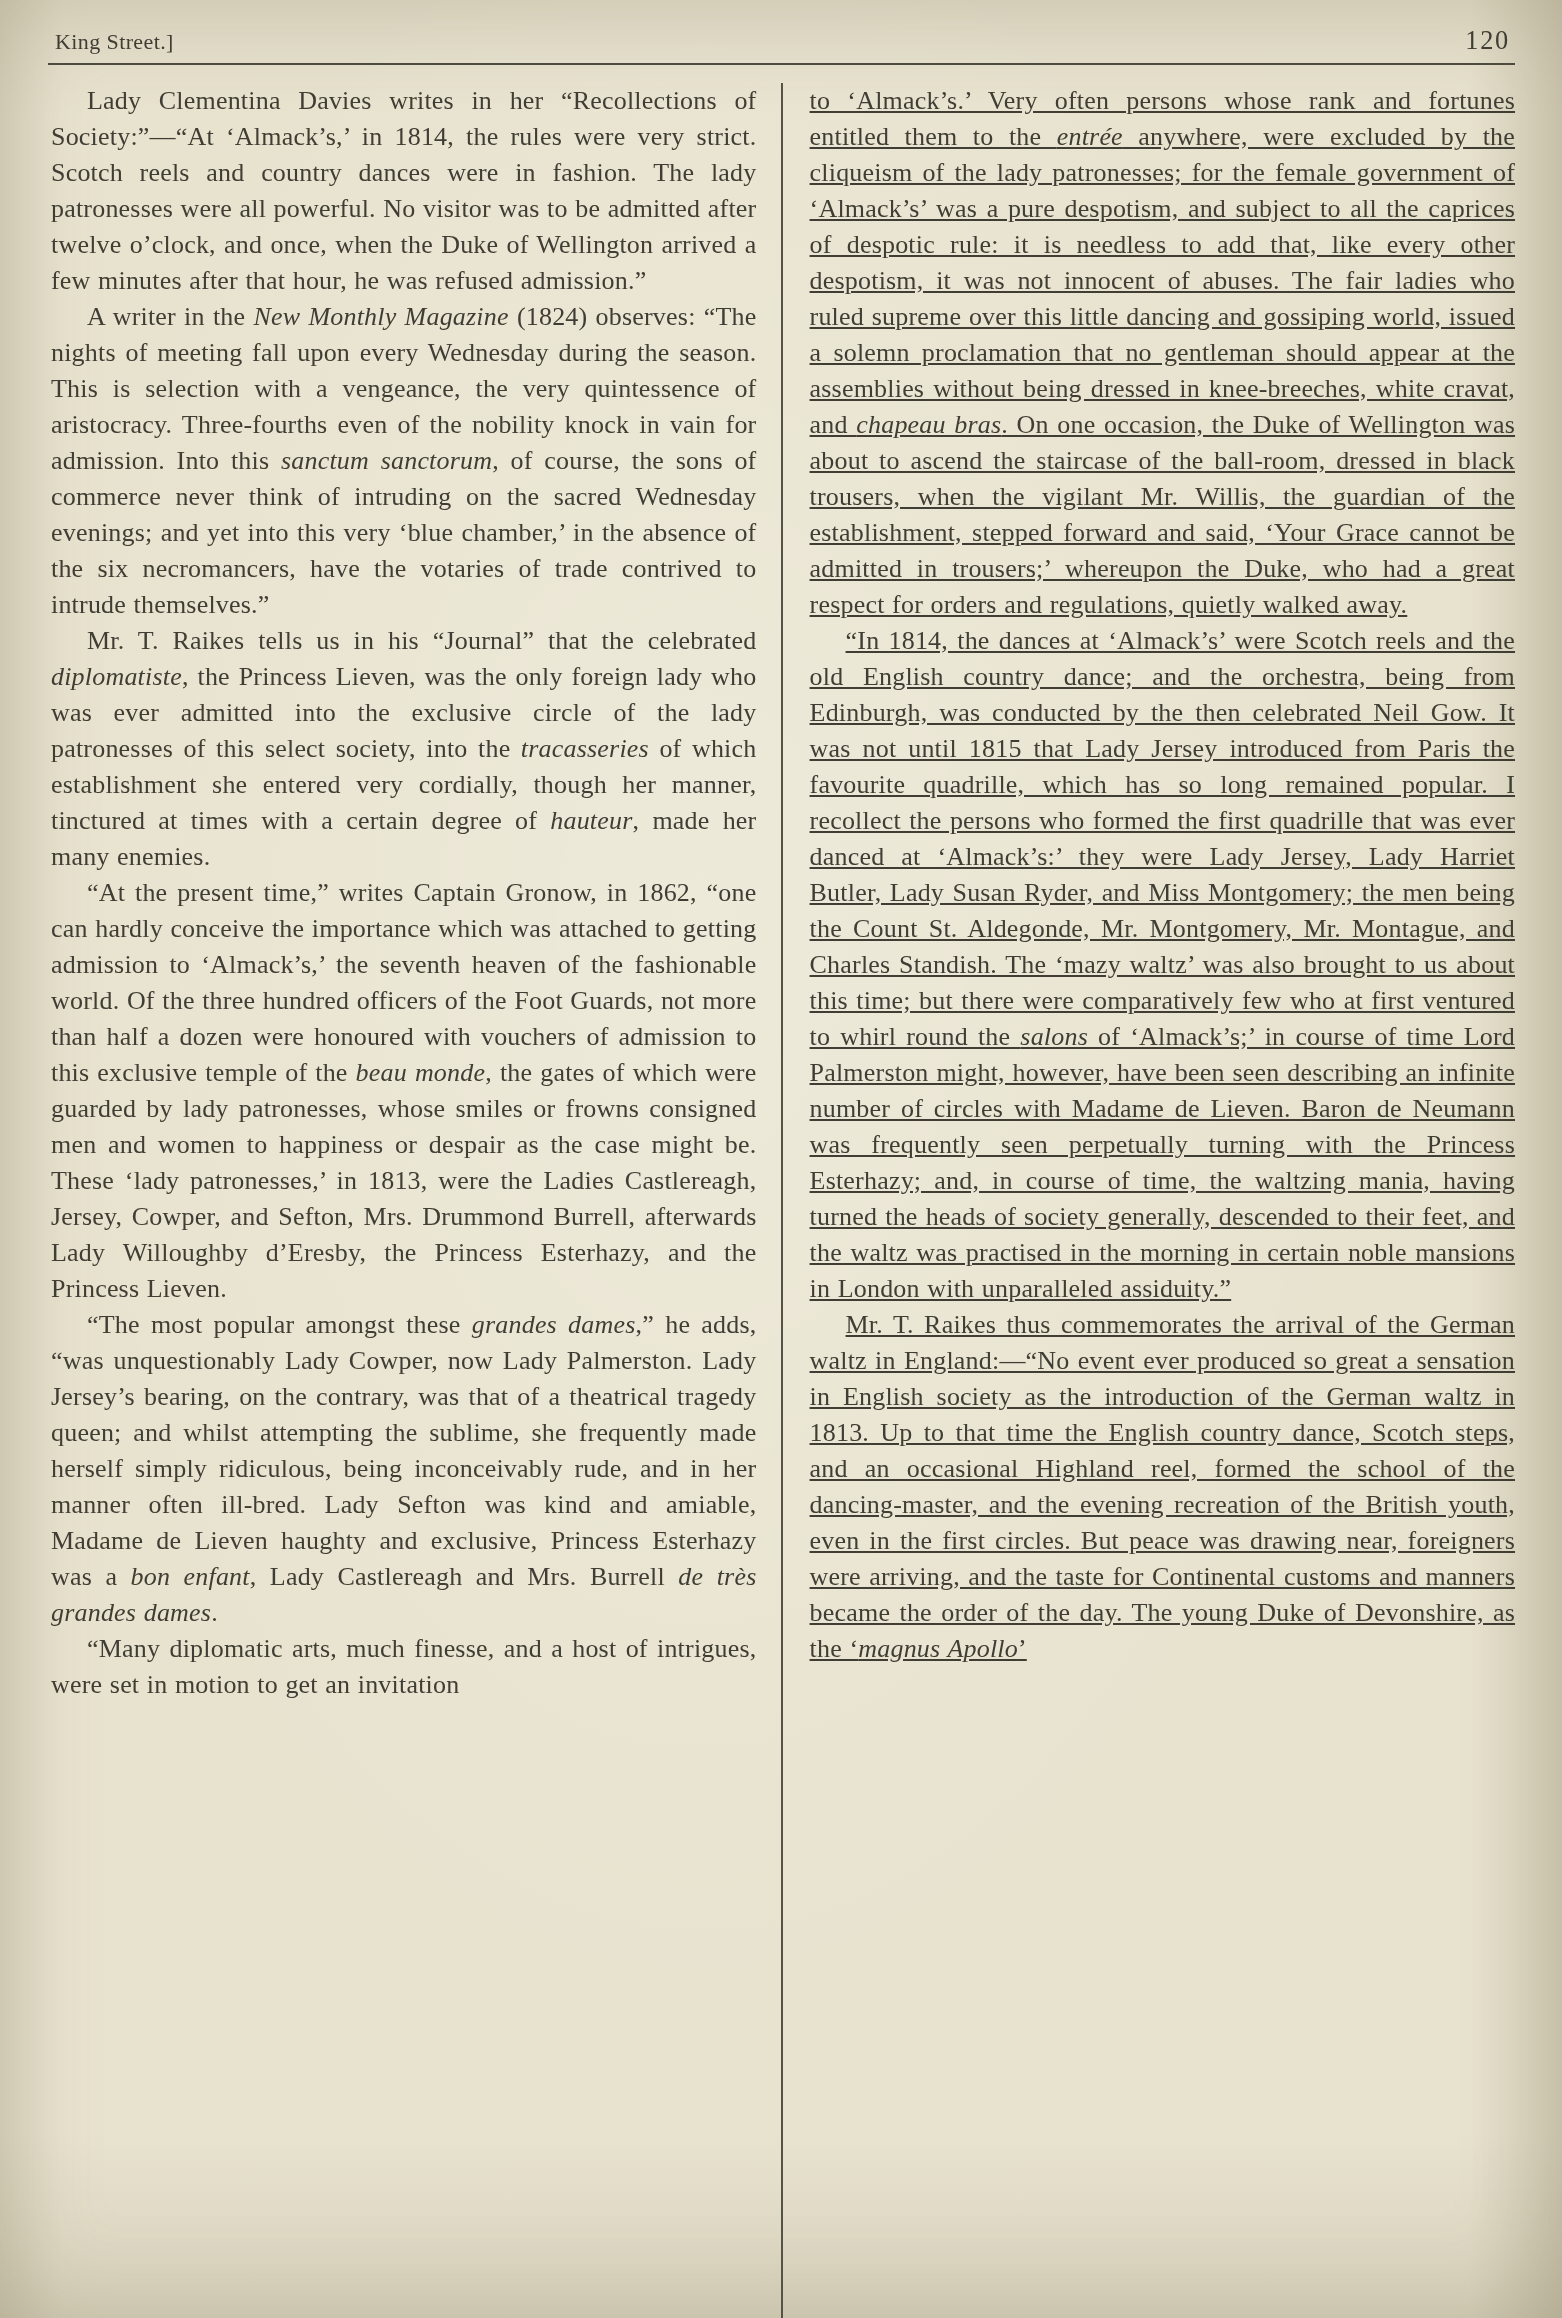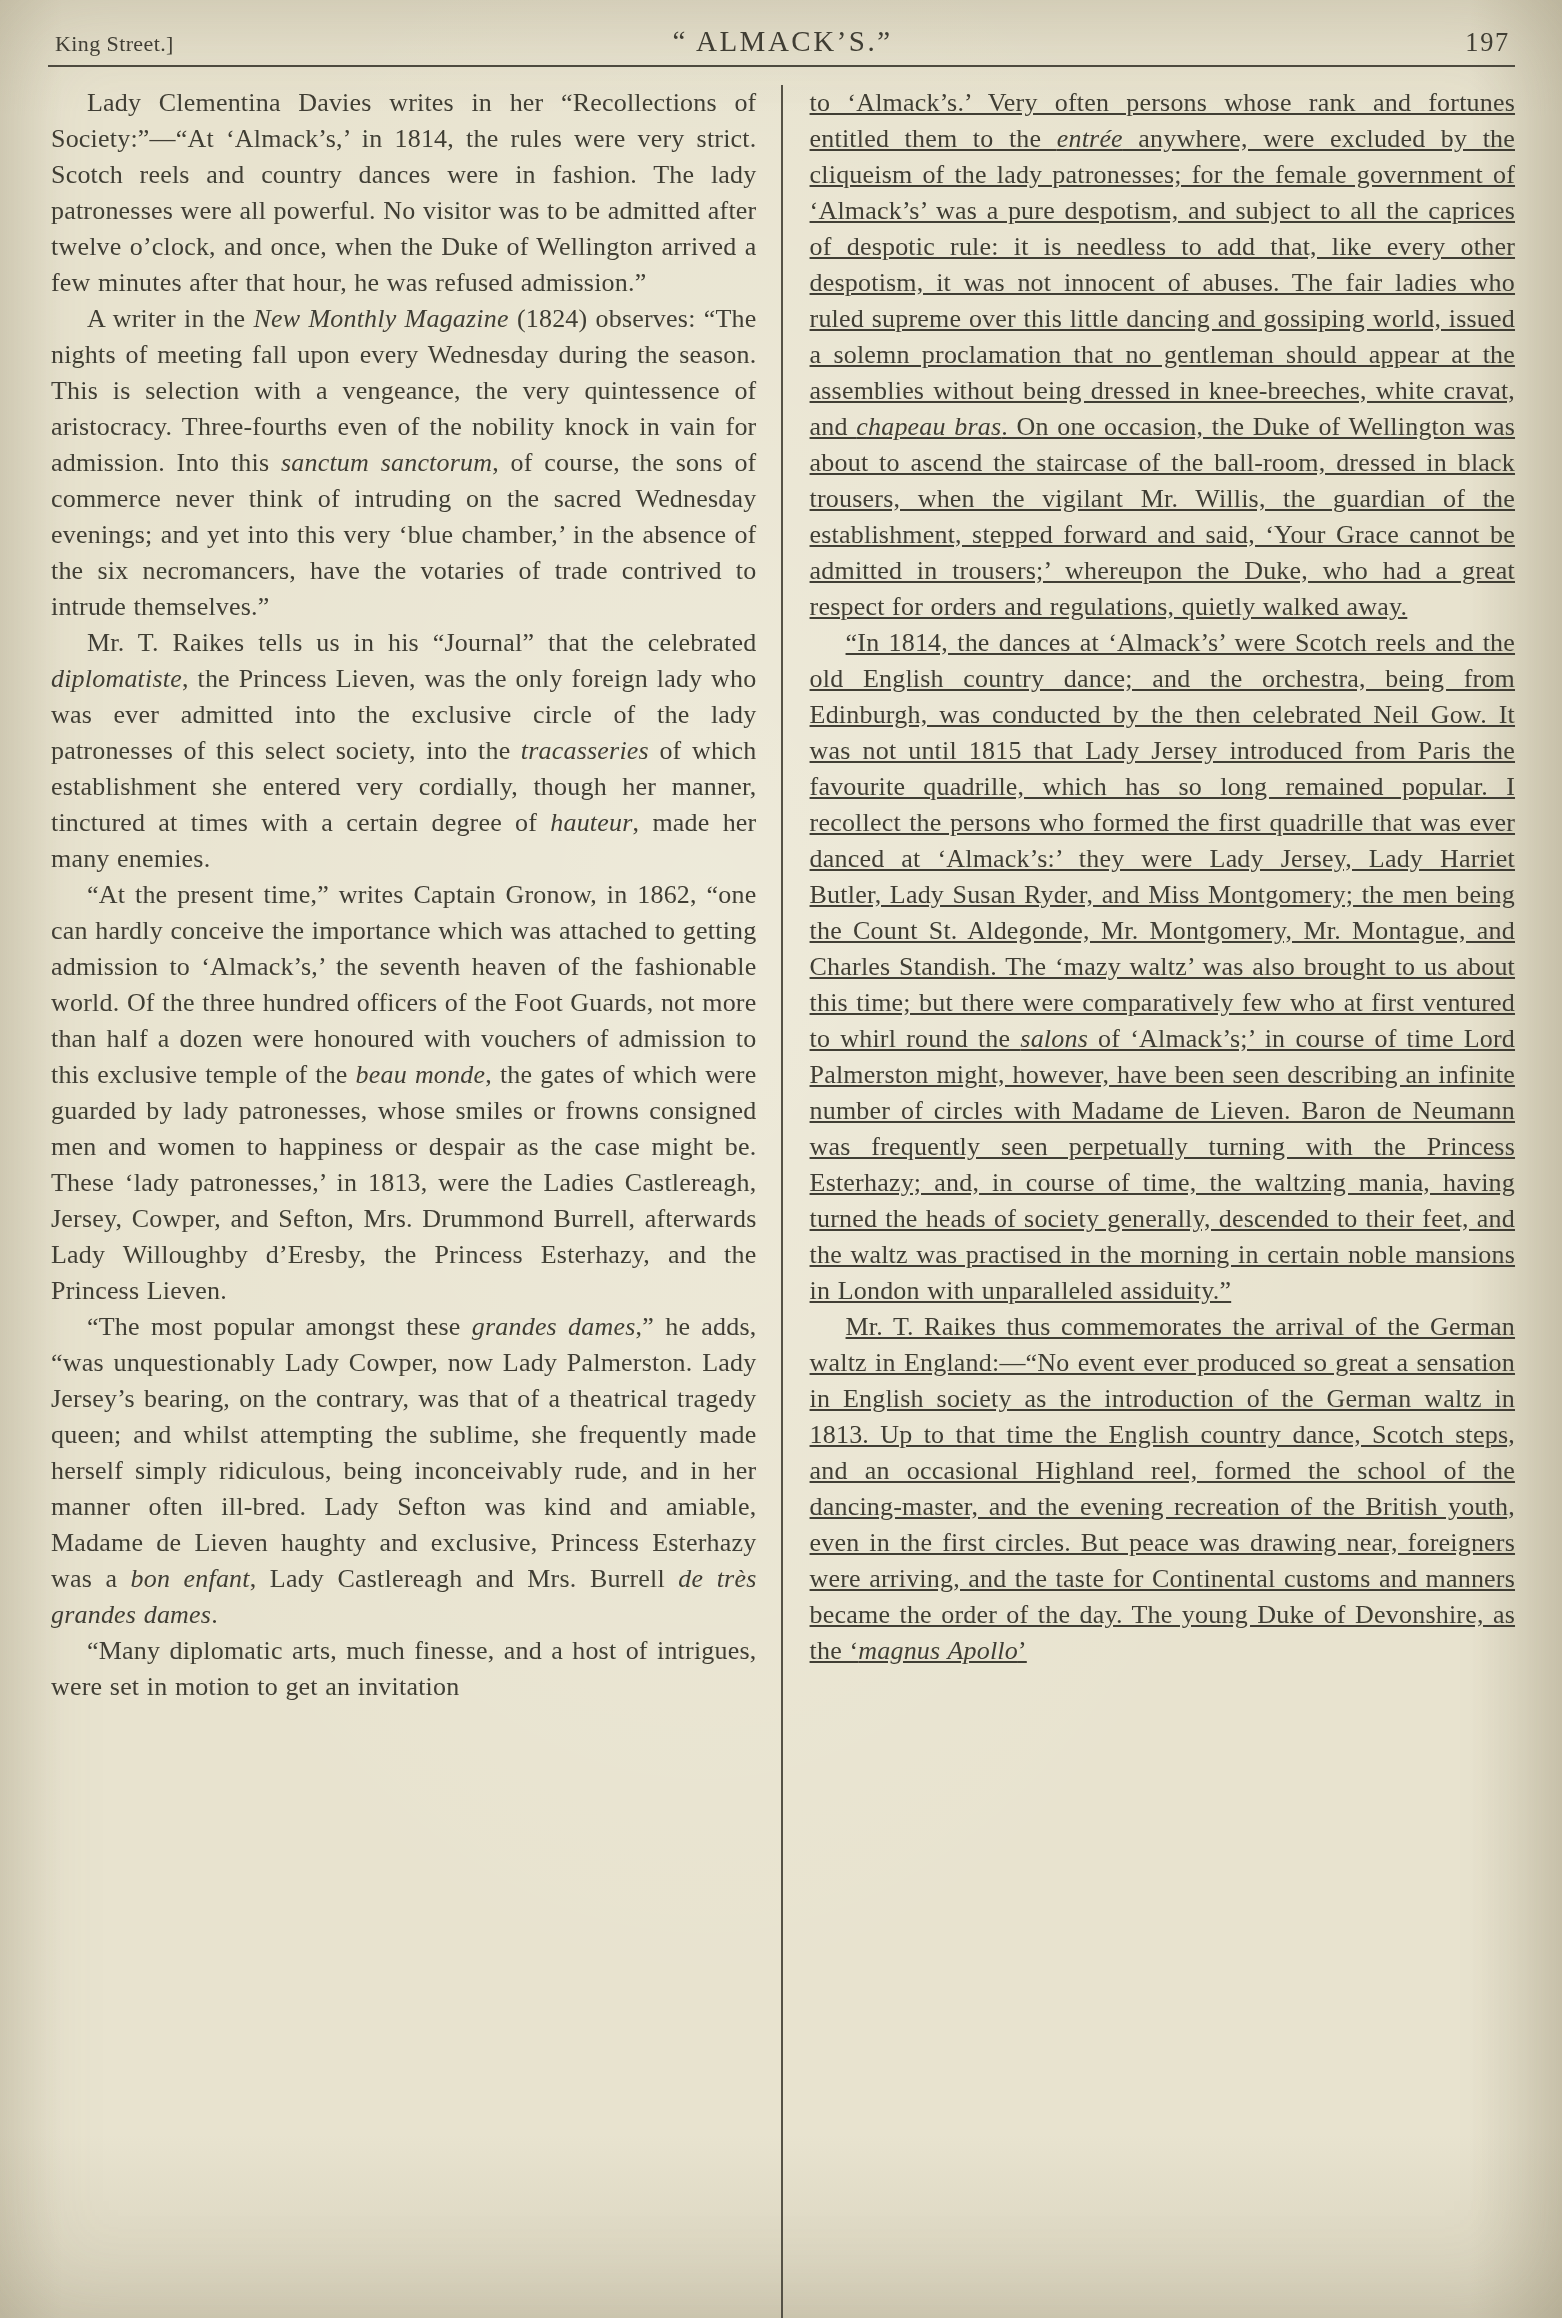--- a/index.html
+++ b/index.html
@@ -80,22 +80,21 @@
   }
   p.para.no-indent { text-indent: 0; }
   em { font-style: italic; }
 </style>
 </head>
 <body>
 
 <div class="page">
   <header class="page-header">
     <span class="running-left">King Street.]</span>
-    <span class="running-center">“ ALMACK’S.”</span>
-    <span class="page-number">197</span>
+    <span class="page-number">120</span>
   </header>
   <div class="head-rule"></div>
   <main class="content">
     <div class="col col-left">
         <p class="para"><span>Lady Clementina Davies writes in her “Recollections of Society:”—“At ‘Almack’s,’ in 1814, the rules were very strict.  Scotch reels and country dances were in fashion.  The lady patronesses were all powerful.  No visitor was to be admitted after twelve o’clock, and once, when the Duke of Wellington arrived a few minutes after that hour, he was refused admission.”</span></p>
         <p class="para"><span>A writer in the </span><em>New Monthly Magazine</em><span> (1824) observes: “The nights of meeting fall upon every Wednesday during the season.  This is selection with a vengeance, the very quintessence of aristocracy.  Three-fourths even of the nobility knock in vain for admission.  Into this </span><em>sanctum sanctorum</em><span>, of course, the sons of commerce never think of intruding on the sacred Wednesday evenings; and yet into this very ‘blue chamber,’ in the absence of the six necromancers, have the votaries of trade contrived to intrude themselves.”</span></p>
         <p class="para"><span>Mr. T. Raikes tells us in his “Journal” that the celebrated </span><em>diplomatiste</em><span>, the Princess Lieven, was the only foreign lady who was ever admitted into the exclusive circle of the lady patronesses of this select society, into the </span><em>tracasseries</em><span> of which establishment she entered very cordially, though her manner, tinctured at times with a certain degree of </span><em>hauteur</em><span>, made her many enemies.</span></p>
         <p class="para"><span>“At the present time,” writes Captain Gronow, in 1862, “one can hardly conceive the importance which was attached to getting admission to ‘Almack’s,’ the seventh heaven of the fashionable world.  Of the three hundred officers of the Foot Guards, not more than half a dozen were honoured with vouchers of admission to this exclusive temple of the </span><em>beau monde</em><span>, the gates of which were guarded by lady patronesses, whose smiles or frowns consigned men and women to happiness or despair as the case might be.  These ‘lady patronesses,’ in 1813, were the Ladies Castlereagh, Jersey, Cowper, and Sefton, Mrs. Drummond Burrell, afterwards Lady Willoughby d’Eresby, the Princess Esterhazy, and the Princess Lieven.</span></p>
         <p class="para"><span>“The most popular amongst these </span><em>grandes dames</em><span>,” he adds, “was unquestionably Lady Cowper, now Lady Palmerston.  Lady Jersey’s bearing, on the contrary, was that of a theatrical tragedy queen; and whilst attempting the sublime, she frequently made herself simply ridiculous, being inconceivably rude, and in her manner often ill-bred.  Lady Sefton was kind and amiable, Madame de Lieven haughty and exclusive, Princess Esterhazy was a </span><em>bon enfant</em><span>, Lady Castlereagh and Mrs. Burrell </span><em>de très grandes dames</em><span>.</span></p>
         <p class="para"><span>“Many diplomatic arts, much finesse, and a host of intrigues, were set in motion to get an invitation</span></p>

